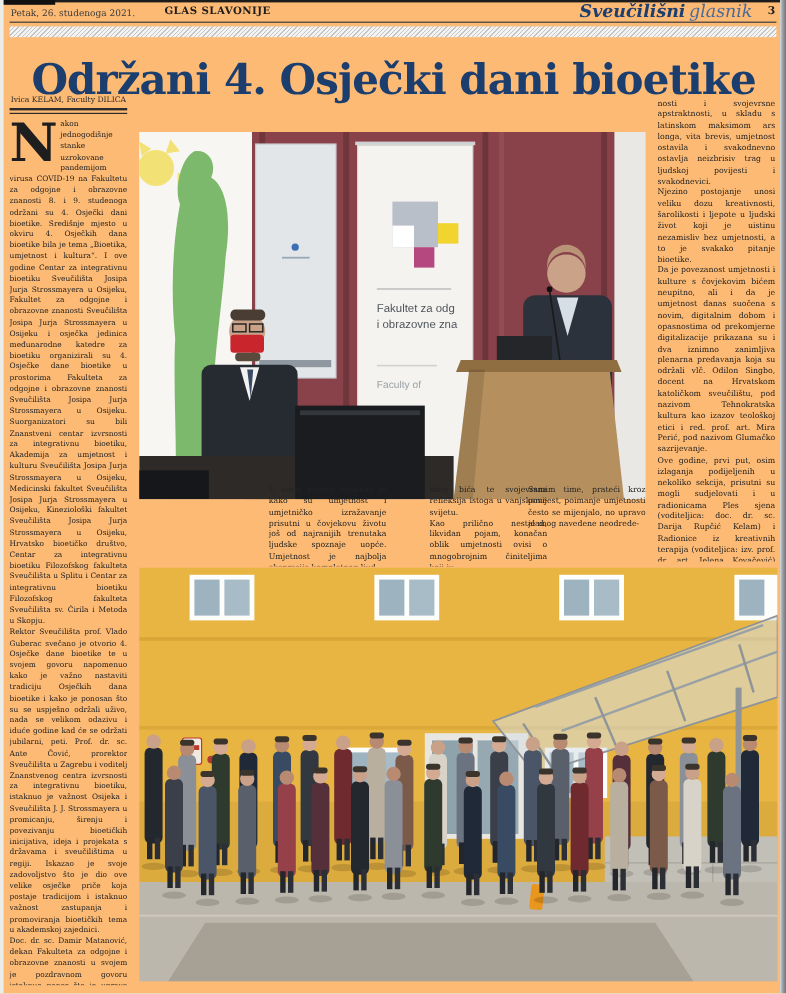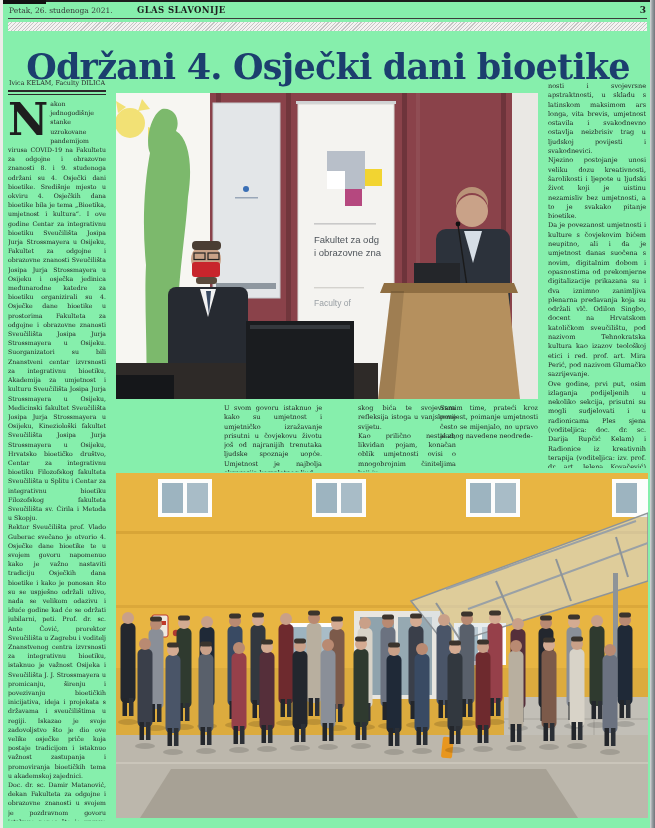--- a/index.html
+++ b/index.html
@@ -1,16 +1,16 @@
 <!DOCTYPE html>
 <html lang="hr"><head>
 <meta charset="utf-8">
 <style>
   html,body{margin:0;padding:0;background:#e9e9e7;}
-  .page{position:relative;width:655px;height:828px;background:#86efac;overflow:hidden;
+  .page{position:relative;width:655px;height:828px;background:#fdba74;overflow:hidden;
         font-family:"DejaVu Serif", serif;color:#222;}
   
   .edge-top{position:absolute;top:0;left:0;width:655px;height:2px;background:#1c1c1c;}
   .edge-top-thick{position:absolute;top:0;left:0;width:46px;height:4px;background:#111;}
   .edge-right{position:absolute;top:0;right:0;width:5px;height:828px;
               background:linear-gradient(90deg,#d8dadb,#9aa0a4 45%,#6f757a);}
   .edge-left{position:absolute;top:0;left:0;width:3px;height:828px;background:#ecece9;}
   
   .hdr-date{position:absolute;left:9px;top:6px;font-size:7.5px;color:#3a3a3a;}
   .hdr-paper{position:absolute;left:121px;top:5px;font-size:8.5px;font-weight:bold;
@@ -35,35 +35,38 @@
   .col p{margin:0;text-indent:0;}
   .col-1{left:8px;top:99px;height:722px;font-size:6.2px;line-height:9.2px;}
   .col-2{left:116px;top:404px;height:68px;}
   .col-3{left:224px;top:404px;height:68px;}
   .col-4{left:332px;top:404px;height:68px;margin-left:26px;}
   .col-5{left:440px;top:404px;height:68px;}
   .col-6{left:548px;top:82px;height:386px;}
   .dropcap{float:left;font-size:44px;line-height:38px;font-weight:bold;
            padding:2px 2px 0 0;color:#1e1e1e;}
   
-  .photo1{position:absolute;left:116px;top:93px;width:422px;height:306px;text-align:right;}
+  .photo1{position:absolute;left:116px;top:110px;width:422px;height:306px;text-align:right;}
   .photo2{position:absolute;left:116px;top:473px;width:532px;height:345px;}
   svg{display:block;}
   .svgtxt{font-family:"Liberation Sans", sans-serif;}
 </style>
 </head>
 <body>
 
 <div class="page">
   <div class="edge-top"></div>
   <div class="edge-top-thick"></div>
   <div class="edge-left"></div>
 
   <div class="hdr-date">Petak, 26. studenoga 2021.</div>
   <div class="hdr-paper">GLAS SLAVONIJE</div>
+  <div class="hdr-masthead">
+    <span class="b">Sveučilišni</span><span class="l">glasnik</span>
+  </div>
   <div class="hdr-page">3</div>
   <div class="hdr-rule"></div>
   <div class="hatch"></div>
 
   <div class="title">Održani 4. Osječki dani bioetike</div>
   <div class="byline">Ivica KELAM, Faculty DILICA</div>
   <div class="byline-rule"></div>
 
   <div class="col col-1">
     <p><span class="dropcap">N</span><span>akon jednogodišnje stanke uzrokovane pandemijom virusa COVID-19 na Fakultetu za odgojne i obrazovne znanosti 8. i 9. studenoga održani su 4. Osječki dani bioetike. Središnje mjesto u okviru 4. Osječkih dana bioetike bila je tema „Bioetika, umjetnost i kultura“. I ove godine Centar za integrativnu bioetiku Sveučilišta Josipa Jurja Strossmayera u Osijeku, Fakultet za odgojne i obrazovne znanosti Sveučilišta Josipa Jurja Strossmayera u Osijeku i osječka jedinica međunarodne katedre za bioetiku organizirali su 4. Osječke dane bioetike u prostorima Fakulteta za odgojne i obrazovne znanosti Sveučilišta Josipa Jurja Strossmayera u Osijeku. Suorganizatori su bili Znanstveni centar izvrsnosti za integrativnu bioetiku, Akademija za umjetnost i kulturu Sveučilišta Josipa Jurja Strossmayera u Osijeku, Medicinski fakultet Sveučilišta Josipa Jurja Strossmayera u Osijeku, Kineziološki fakultet Sveučilišta Josipa Jurja Strossmayera u Osijeku, Hrvatsko bioetičko društvo, Centar za integrativnu bioetiku Filozofskog fakulteta Sveučilišta u Splitu i Centar za integrativnu bioetiku Filozofskog fakulteta Sveučilišta sv. Ćirila i Metoda u Skopju.</span></p>

